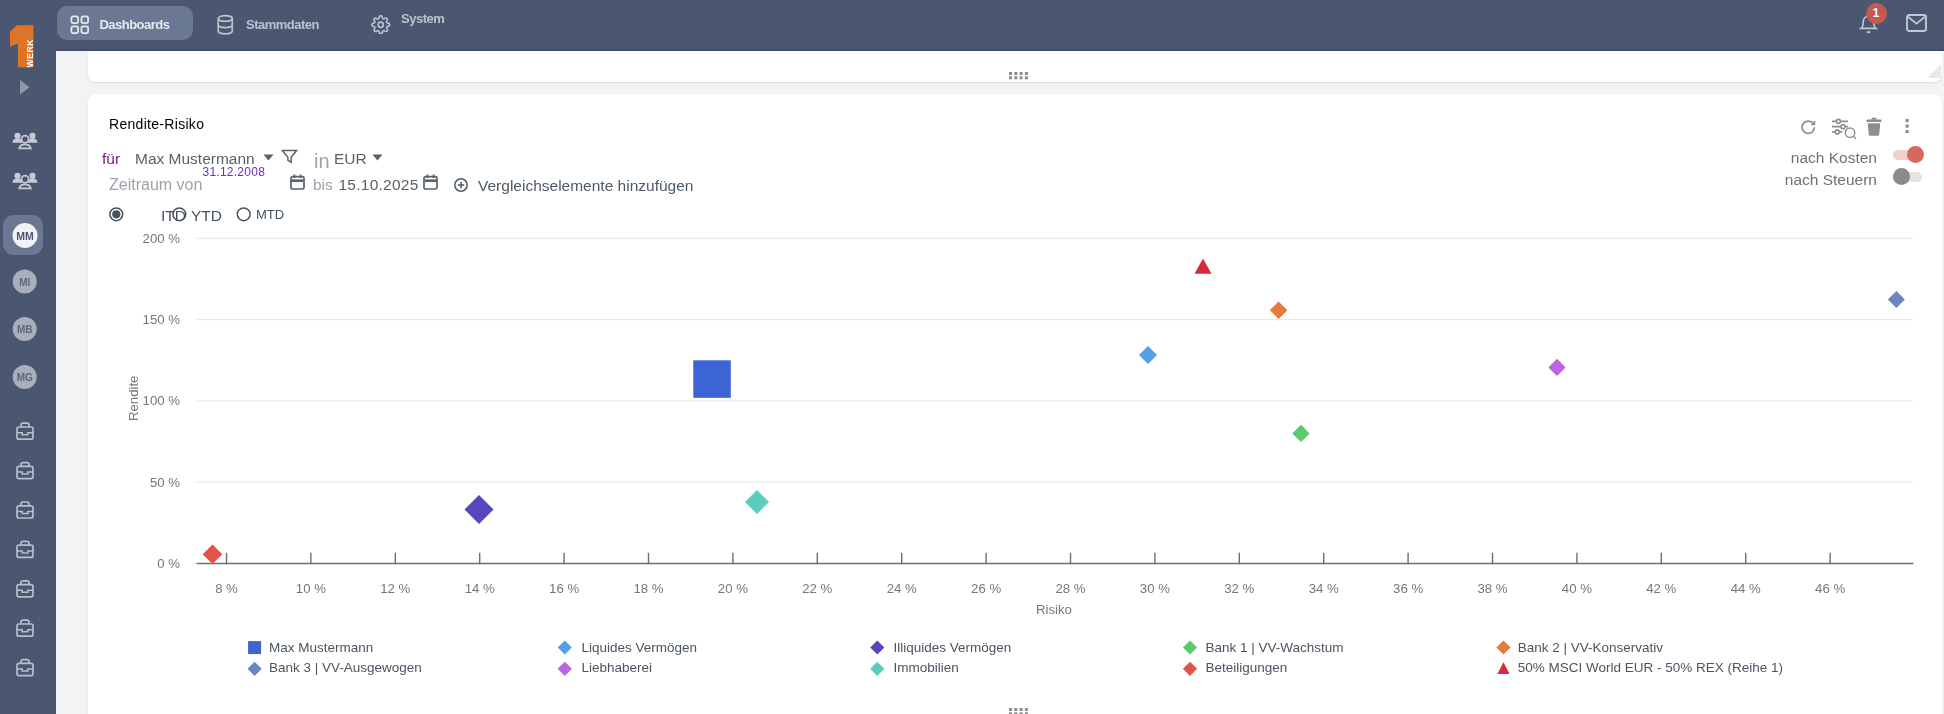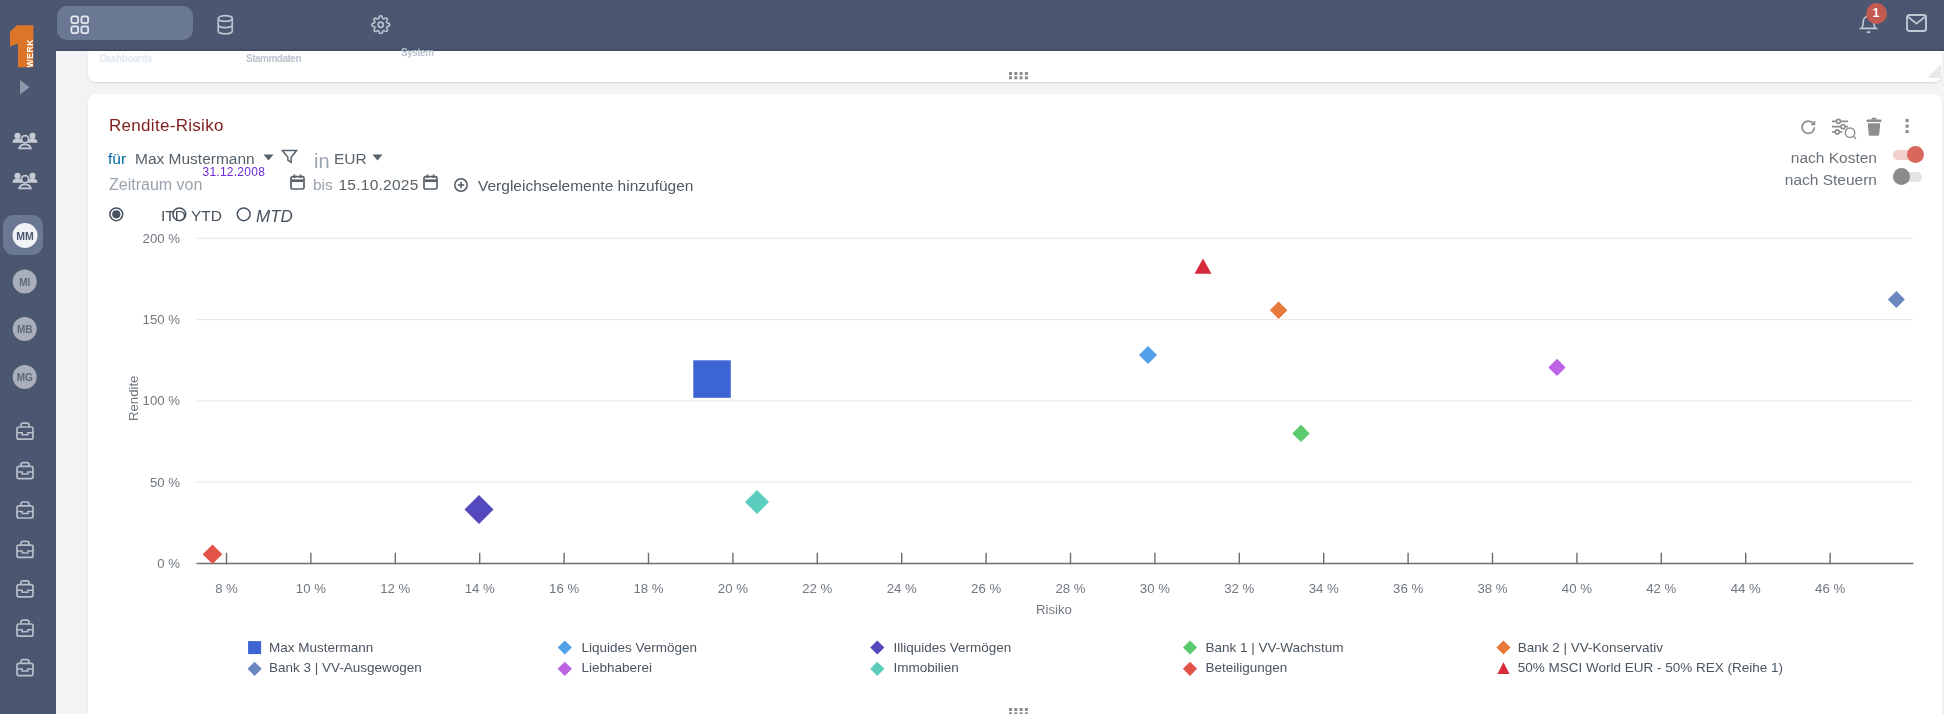--- a/index.html
+++ b/index.html
@@ -1,16 +1,16 @@
 <!DOCTYPE html>
 <html><head><meta charset="utf-8">
 <style>
 html,body{margin:0;padding:0;width:1944px;height:714px;overflow:hidden;background:#F2F3F4;font-family:"Liberation Sans",sans-serif;}
 .abs{position:absolute;}
-.nav{color:#BAC2CF;font-weight:bold;font-size:10px;letter-spacing:-0.5px;margin-top:36px;}
+.nav{color:#BAC2CF;font-weight:bold;font-size:13px;letter-spacing:-0.5px;}
 </style></head>
 <body>
 
 <div class="abs" style="left:0;top:0;width:1944px;height:49px;background:#4B5670;border-bottom:2px solid #414C66"></div>
 
 <div class="abs" style="left:0;top:0;width:56px;height:714px;background:#4B5670"></div>
 
 <div class="abs" style="left:88px;top:51px;width:1854px;height:31px;background:#fff;border-radius:0 0 8px 8px;box-shadow:0 1px 2px rgba(0,0,0,0.10)"></div>
 
 <div class="abs" style="left:88px;top:94px;width:1854px;height:640px;background:#fff;border-radius:8px;box-shadow:0 1px 2px rgba(0,0,0,0.10)"></div>
@@ -95,24 +95,24 @@
     <rect x="20.9" y="1" width="3" height="3"></rect>
   <rect x="5" y="5.3" width="3" height="3"></rect>
     <rect x="10.3" y="5.3" width="3" height="3"></rect>
     <rect x="15.6" y="5.3" width="3" height="3"></rect>
     <rect x="20.9" y="5.3" width="3" height="3"></rect>
 </svg>
 <svg class="abs" style="left:1927px;top:64px" width="14" height="14" viewBox="0 0 14 14">
     <polygon points="14,0 14,14 0,14" fill="#E9E9E9"></polygon>
   </svg>
 
-<div id="title" class="abs" style="left:109px;top:116px;font-size:17px;color:#7f1d1d;letter-spacing:0.3px;">Rendite-Risiko</div>
+<div id="title" class="abs" style="left:109px;top:116px;font-size:14px;color:#000000;letter-spacing:0.3px;">Rendite-Risiko</div>
 
 <div id="row2" class="abs" style="top:149px;left:110px;font-size:15.5px;color:#566169;"></div>
-<span id="r2a" class="abs" style="left:108px;top:149.5px;font-size:15.5px;color:#0369a1;">für</span>
+<span id="r2a" class="abs" style="left:102px;top:149.5px;font-size:15.5px;color:#701a75;">für</span>
 <span id="r2b" class="abs" style="left:135px;top:149.5px;font-size:15.5px;color:#566169;">Max Mustermann</span>
 <svg class="abs" style="left:263px;top:154px" width="11" height="7" viewBox="0 0 11 7">
     <polygon points="0.5,0.5 10.5,0.5 5.5,6.5" fill="#566169"></polygon>
   </svg>
 <svg class="abs" style="left:281px;top:148px" width="17" height="17" viewBox="0 0 24 24" fill="none" stroke="#566169" stroke-width="2.1">
     <path d="M2 3.5 h20 L14.3 13 v7.2 l-4.6 -3 V13 Z"></path>
   </svg>
 <span id="r2c" class="abs" style="left:314px;top:149.5px;font-size:20px;color:#9AA3AD;">in</span>
 <span id="r2d" class="abs" style="left:334px;top:149.5px;font-size:15.5px;color:#566169;">EUR</span>
 <svg class="abs" style="left:372px;top:154px" width="11" height="7" viewBox="0 0 11 7">
@@ -140,21 +140,21 @@
 <span id="r3e" class="abs" style="left:478px;top:177px;font-size:15.5px;color:#4F5A64;">Vergleichselemente hinzufügen</span>
 
 <svg class="abs" style="left:109px;top:207px" width="300" height="15" viewBox="0 0 300 15">
   <circle cx="7.3" cy="7.3" r="6.4" fill="none" stroke="#46525E" stroke-width="1.5"></circle>
   <circle cx="7.3" cy="7.3" r="4.1" fill="#46525E"></circle>
   <circle cx="70.3" cy="7.3" r="6.4" fill="none" stroke="#46525E" stroke-width="1.5"></circle>
   <circle cx="134.7" cy="7.3" r="6.4" fill="none" stroke="#46525E" stroke-width="1.5"></circle>
 </svg>
 <span id="ritd" class="abs" style="left:131px;top:206.5px;font-size:15.5px;color:#46525E;margin-left:30px;">ITD</span>
 <span id="rytd" class="abs" style="left:191px;top:206.5px;font-size:15.5px;color:#46525E;">YTD</span>
-<span id="rmtd" class="abs" style="left:256px;top:206.5px;font-size:17px;color:#46525E;font-style:italic;">MTD</span>
+<span id="rmtd" class="abs" style="left:256px;top:206.5px;font-size:13px;color:#46525E;">MTD</span>
 
 <svg class="abs" style="left:1799.5px;top:118.5px" width="16.5" height="16.5" viewBox="0 0 24 24" fill="none" stroke="#8E8E8E" stroke-width="2.4">
   <path d="M21 12a9 9 0 1 1-9-9c2.52 0 4.93 1 6.74 2.74L21 8"></path>
   <path d="M21 3v5h-5"></path>
 </svg>
 <svg class="abs" style="left:1831px;top:117.5px" width="26" height="23" viewBox="0 0 27 24" fill="none" stroke="#8E8E8E" stroke-width="1.7">
   <path d="M1 3.5 h4.4 M10 3.5 h7.7"></path>
     <circle cx="7.7" cy="3.5" r="2.1"></circle>
   <path d="M1 9 h9.3 M14.8 9 h2.9"></path>
     <circle cx="12.5" cy="9" r="2.1"></circle>

